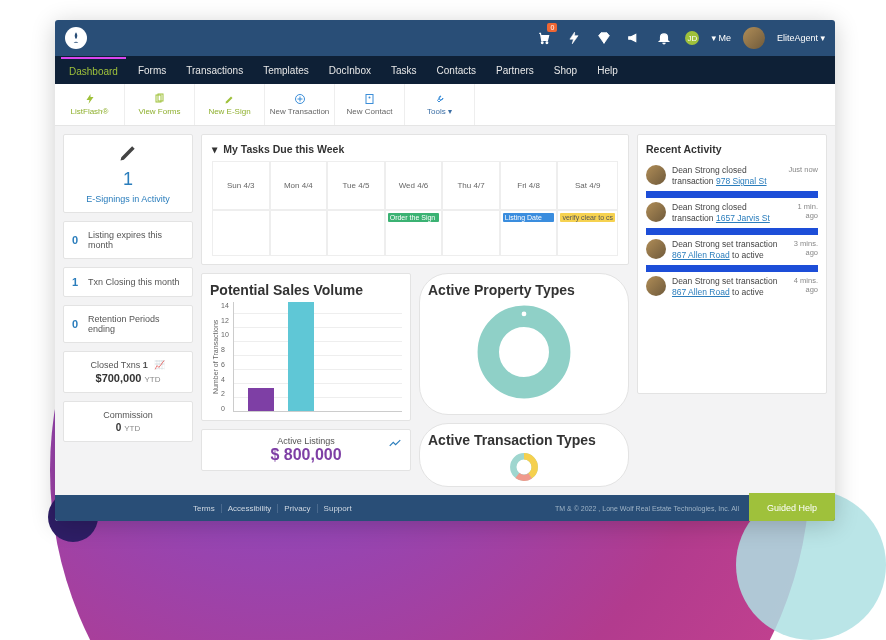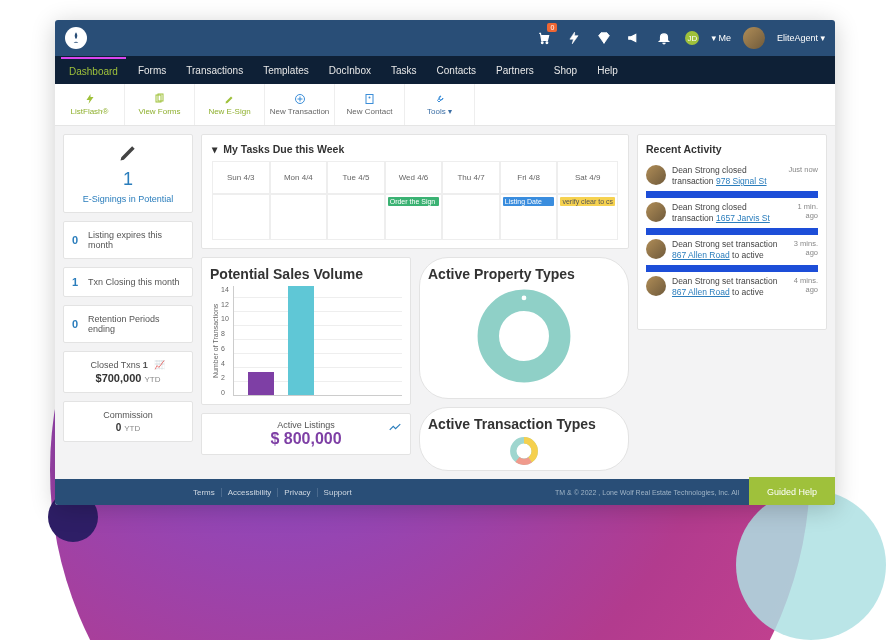--- a/index.html
+++ b/index.html
@@ -55,21 +55,21 @@
 .trend { color: #2a7dbc; margin-left: 4px; }
 .commission-card { text-align: center; }
 .commission-card .t { font-size: 9px; color: #555; margin-bottom: 2px; }
 .commission-card .v { font-size: 10px; font-weight: 700; color: #333; }
 
 
 .midcol { display: flex; flex-direction: column; gap: 8px; }
 .tasks-card { padding: 8px 10px; }
 .tasks-head { display: flex; align-items: center; gap: 6px; font-size: 10.5px; font-weight: 700; margin-bottom: 6px; }
 .tasks-grid { display: grid; grid-template-columns: repeat(7,1fr); font-size: 8px; }
-.tasks-grid .hd { border: 1px solid #eee; padding: 11px 4px; text-align: center; color: #666; }
+.tasks-grid .hd { border: 1px solid #eee; padding: 19px 4px; text-align: center; color: #666; }
 .tasks-grid .cell { border: 1px solid #eee; height: 46px; padding: 2px; }
 .tag { font-size: 7px; padding: 1px 2px; border-radius: 1px; display: block; white-space: nowrap; overflow: hidden; text-overflow: ellipsis; }
 .tag.green { background: #3bb273; color: #fff; }
 .tag.blue { background: #3a8dde; color: #fff; }
 .tag.yellow { background: #f6d250; color: #555; }
 
 .midrow2 { display: grid; grid-template-columns: 1fr 1fr; gap: 8px; }
 .chart-card { padding: 8px; }
 .chart-title { font-size: 14px; font-weight: 700; margin-bottom: 4px; }
 .barchart { display: flex; height: 110px; }
@@ -84,21 +84,21 @@
 .active-listings .t { font-size: 9px; color: #555; }
 .active-listings .v { font-size: 16px; font-weight: 700; color: #7e3fa5; }
 .active-listings svg { position: absolute; right: 8px; top: 6px; width: 14px; height: 14px; stroke: #2a7dbc; fill: none; }
 
 .donut-card { padding: 8px; border-radius: 29px; }
 .donut { width: 100px; height: 100px; margin: 4px auto; }
 .donut svg { width: 100%; height: 100%; }
 
 
 .rightcol { }
-.activity-card { padding: 8px; height: 196px; }
+.activity-card { padding: 8px; height: 260px; }
 .activity-card h4 { font-size: 10.5px; font-weight: 700; margin-bottom: 6px; }
 .act-item { display: flex; gap: 6px; padding: 4px 0; border-top: 7px solid #1d4ed8; }
 .act-item:first-of-type { border-top: 0; }
 .act-avatar { width: 20px; height: 20px; border-radius: 50%; background: linear-gradient(135deg,#b08d57,#6f5a3b); flex-shrink: 0; }
 .act-text { font-size: 8.5px; color: #444; line-height: 1.3; flex: 1; }
 .act-text a { color: #2a7dbc; text-decoration: underline; cursor: pointer; }
 .act-time { font-size: 7.5px; color: #888; text-align: right; width: 34px; flex-shrink: 0; }
 
 
 .footer { background: #294e77; height: 26px; display: flex; align-items: center; color: #cfd8e2; font-size: 8px; padding: 0 12px; }
@@ -214,21 +214,21 @@
     </div>
 
   <div class="content">
 
     <div class="leftcol">
       <div class="card esign-card">
         <svg viewBox="0 0 24 24">
             <path d="M3 21 l4-1 10-10 -3-3 -10 10 z M14 7 l3 3 3-3 -3-3 z"></path>
           </svg>
         <div class="esign-num">1</div>
-        <div class="esign-label">E-Signings in Potential</div>
+        <div class="esign-label">E-Signings in Activity</div>
       </div>
       <div id="leftrows" style="display: flex; flex-direction: column; gap: 8px;">
           <div class="card count-row">
             <span class="n">0</span>
             <span>Listing expires this month</span>
           </div> 
           <div class="card count-row">
             <span class="n">1</span>
             <span>Txn Closing this month</span>
           </div> 

